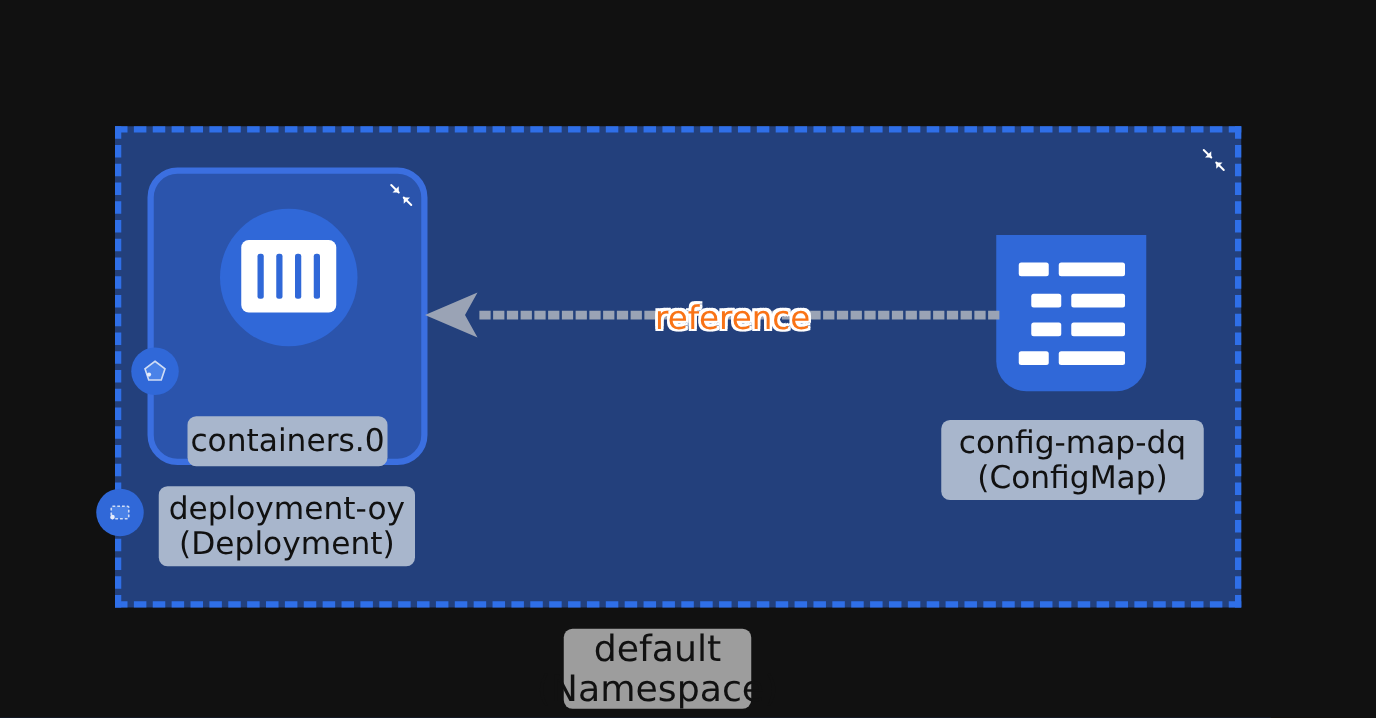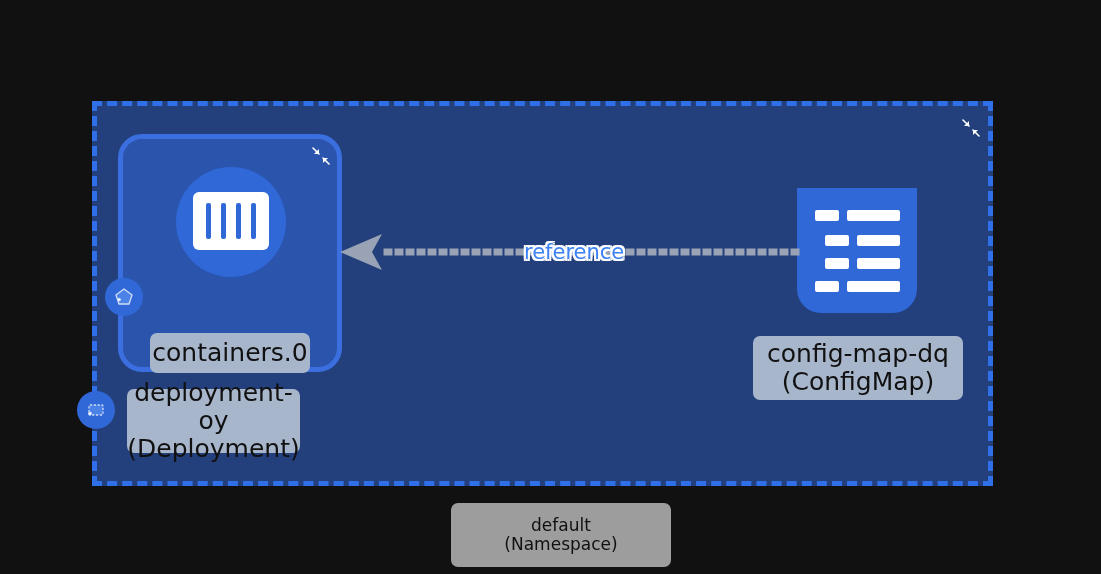--- a/index.html
+++ b/index.html
@@ -110,33 +110,33 @@
     white-space: pre-line;
   }
   .label-containers {
     left: 150px; top: 301px;
     width: 160px; height: 40px;
     font-size: 25px;
     margin-top: 32px;
   }
   .label-deployment {
     left: 127px; top: 389px;
-    width: 173px; height: 64px;
+    width: 205px; height: 64px;
     font-size: 25px;
   }
   .label-configmap {
     left: 753px; top: 336px;
     width: 210px; height: 64px;
     font-size: 25px;
   }
   .label-namespace {
     left: 451px; top: 503px;
-    width: 220px; height: 64px;
+    width: 150px; height: 64px;
     background: #9d9d9d;
-    font-size: 17px;
+    font-size: 29px;
   }
 
   
   .cm-icon {
     position: absolute;
     left: 797px;
     top: 188px;
     width: 120px;
     height: 125px;
     background: #3068d8;
@@ -153,22 +153,22 @@
   .edge-svg {
     position: absolute;
     left: 0; top: 0;
     width: 1101px; height: 574px;
     pointer-events: none;
   }
   .edge-label {
     position: absolute;
     left: 524px;
     top: 240px;
-    font-size: 21px;
-    color: #3b82f6;
+    font-size: 26px;
+    color: #f97316;
     background: transparent;
     text-shadow:
       -2px -2px 0 #ffffff, 2px -2px 0 #ffffff,
       -2px  2px 0 #ffffff, 2px  2px 0 #ffffff,
        0px -2px 0 #ffffff, 0px  2px 0 #ffffff,
       -2px  0px 0 #ffffff, 2px  0px 0 #ffffff;
     white-space: nowrap;
   }
 </style>
 </head>

